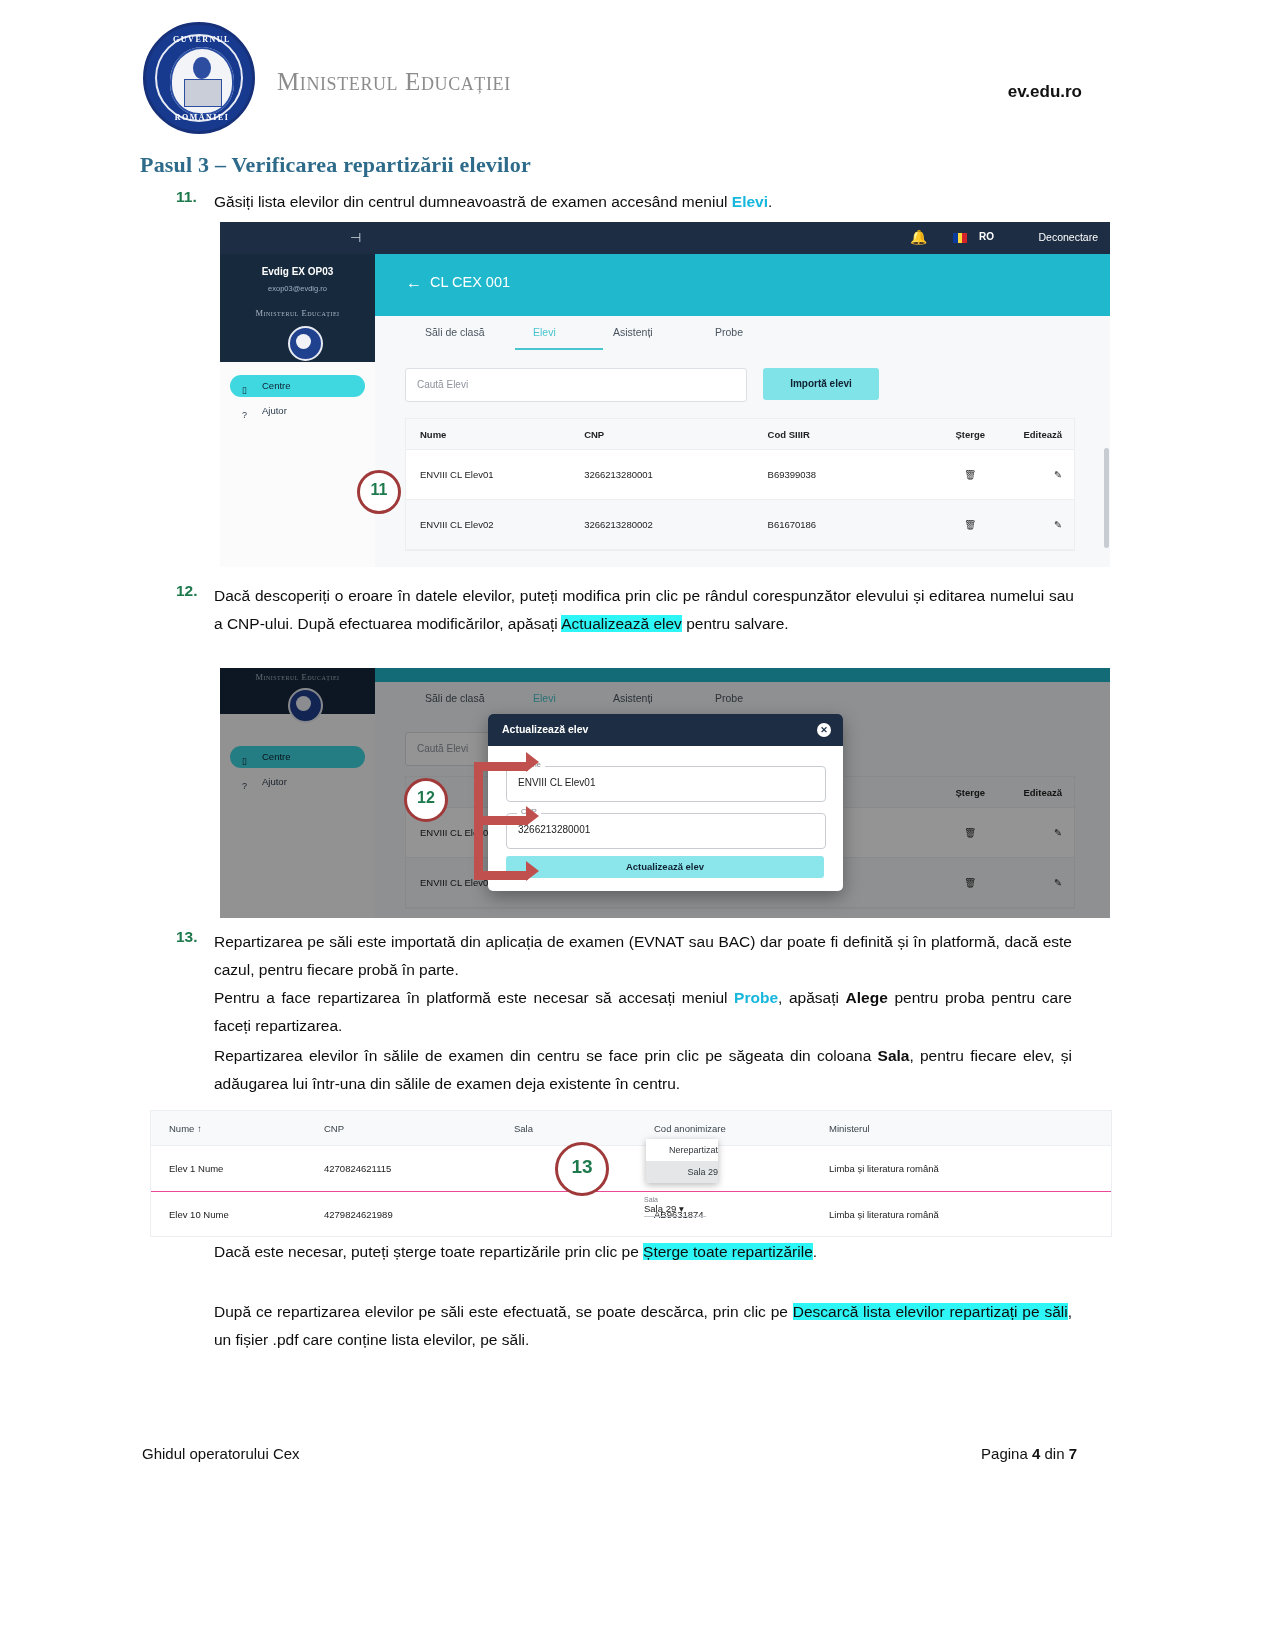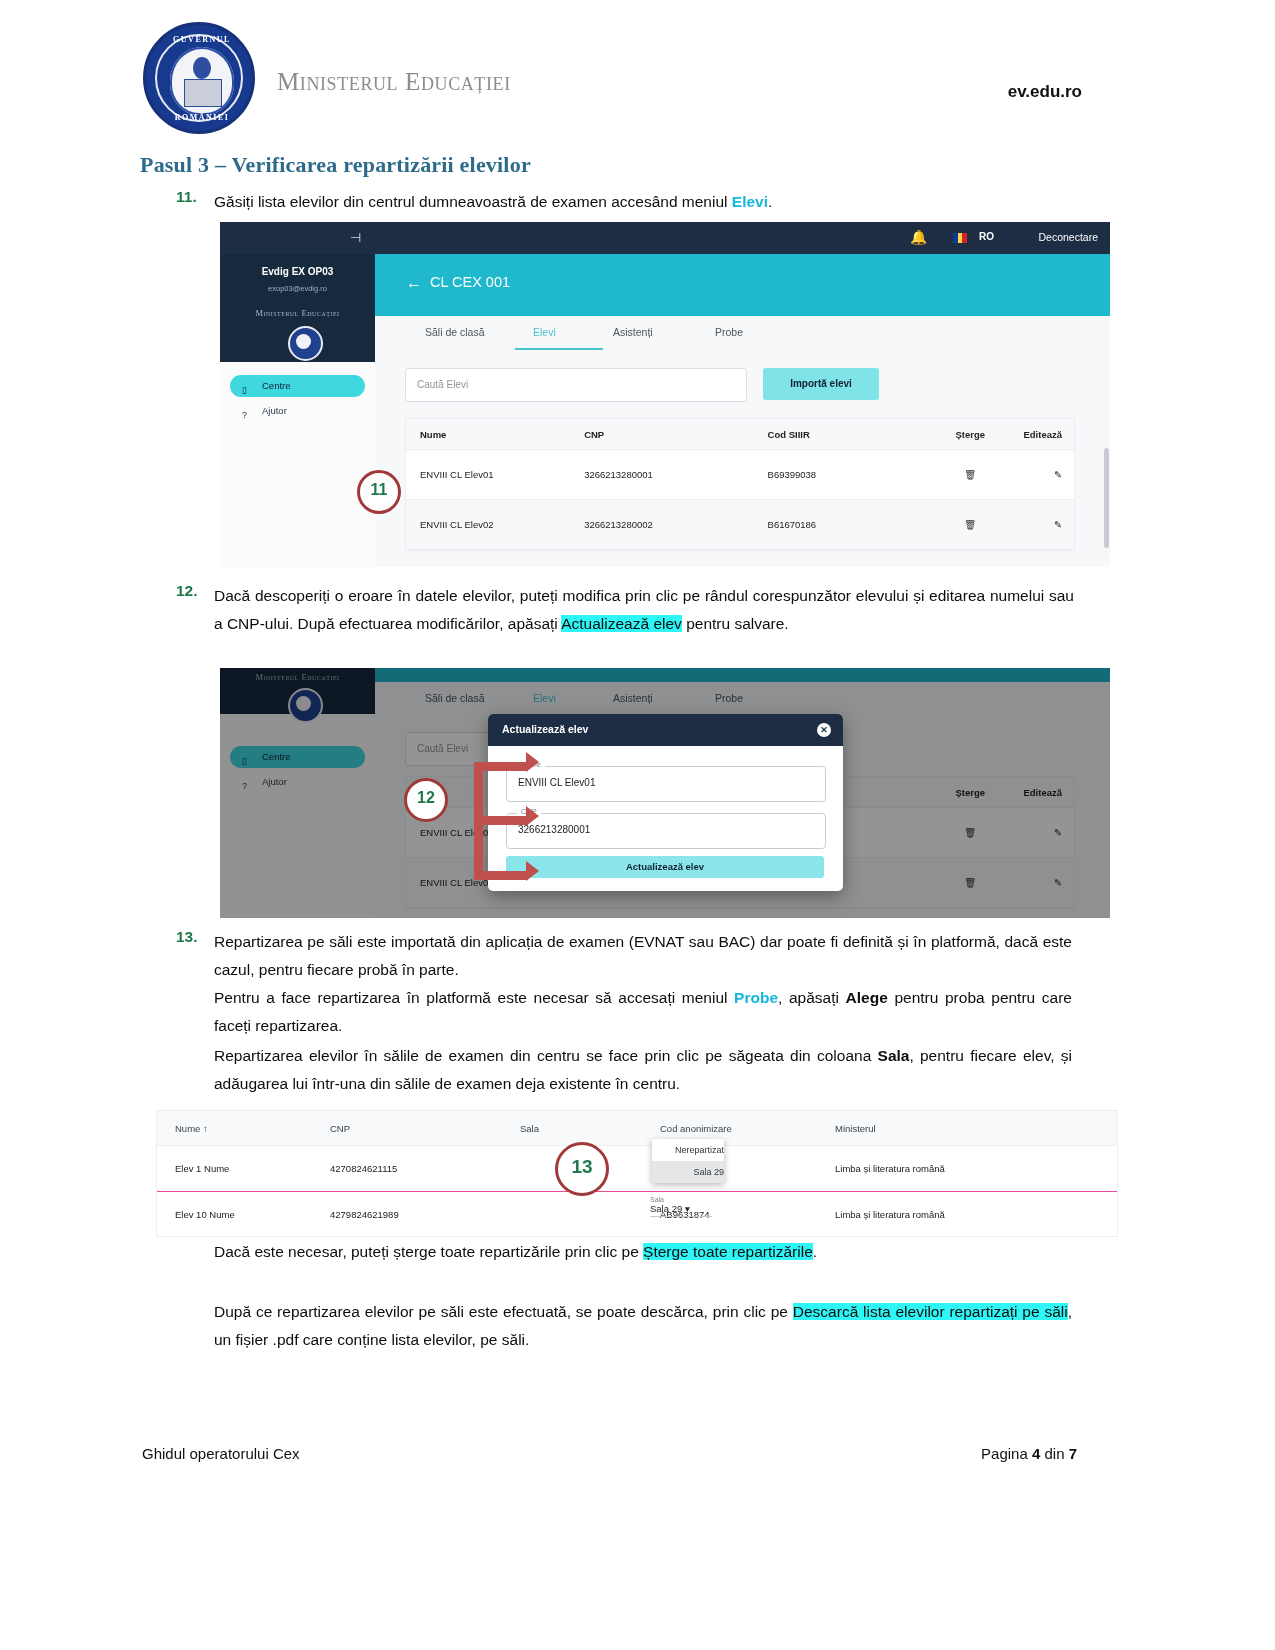--- a/index.html
+++ b/index.html
@@ -160,21 +160,21 @@
   .fld .val{position:absolute;left:11px;top:10px;font-size:10px;color:#222;}
   .mbtn{position:absolute;left:18px;top:142px;width:318px;height:22px;background:#8ae6eb;border-radius:3px;}
   .mbtn span{display:block;text-align:center;line-height:22px;font-size:9.5px;font-weight:bold;color:#123;}
   .arrowset{position:absolute;left:-1px;top:0;width:140px;height:130px;}
   .abar{position:absolute;left:34px;top:6px;width:9px;height:118px;background:#c0504d;}
   .aarm{position:absolute;left:34px;width:54px;height:9px;background:#c0504d;}
   .ahead{position:absolute;width:0;height:0;border-top:10px solid transparent;border-bottom:10px solid transparent;
          border-left:13px solid #c0504d;}
 
   
-  #shot3{left:150px;top:1110px;width:960px;height:125px;background:#fff;border:1px solid #eceef1;margin-left:6px;}
+  #shot3{left:150px;top:1110px;width:960px;height:125px;background:#fff;border:1px solid #eceef1;}
   .s3-head{display:flex;height:34px;align-items:center;background:#f8f9fa;border-bottom:1px solid #eceef1;
            font-size:9.5px;color:#3b444d;}
   .s3-row{display:flex;height:45px;align-items:center;border-bottom:1px solid #ec4899;font-size:9.5px;color:#222;}
   .d1{width:155px;padding-left:18px;}
   .d2{width:190px;}
   .d3{width:140px;}
   .d4{width:175px;}
   .d5{width:260px;}
   .drop{position:absolute;left:495px;top:28px;width:72px;background:#fff;box-shadow:0 2px 7px rgba(0,0,0,.28);text-align:right;}
   .drop .o{height:22px;line-height:22px;padding-left:7px;font-size:9px;color:#30373d;}

